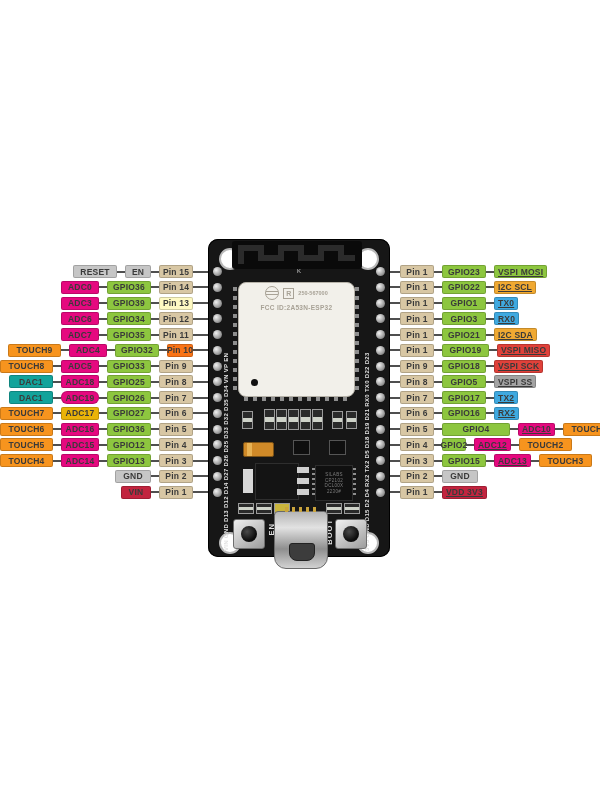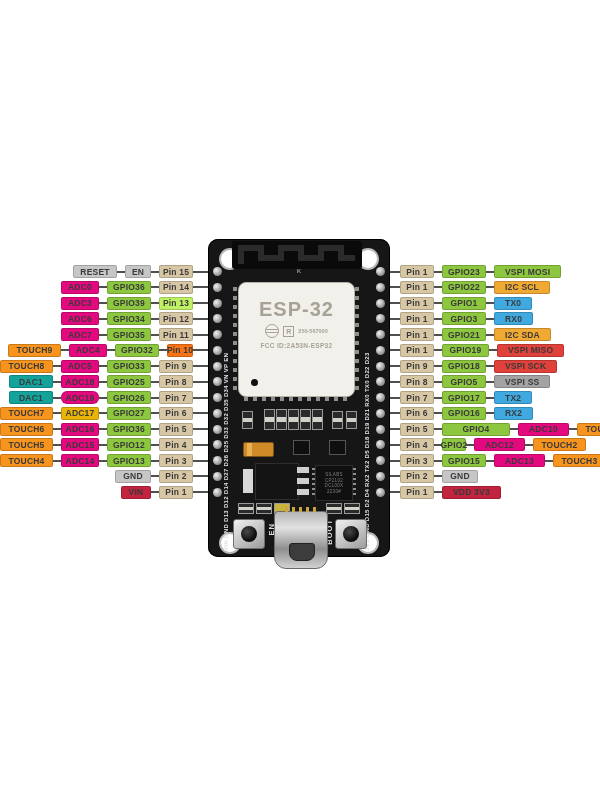--- a/index.html
+++ b/index.html
@@ -7,21 +7,21 @@
   .canvas{position:relative;width:600px;height:800px;background:#fff;overflow:hidden;}
 
   
   .prow{position:absolute;height:13px;display:flex;align-items:center;}
   .row-left{left:0;width:209px;justify-content:flex-end;}
   .row-right{left:390px;width:210px;justify-content:flex-start;}
   .badge{height:13px;display:inline-flex;align-items:center;justify-content:center;
          font-size:8.5px;font-weight:bold;color:#3a3a3a;border-radius:2px;
          border:1px solid rgba(0,0,0,.18);box-sizing:border-box;flex:none;
          letter-spacing:.2px;white-space:nowrap;}
-  .badge.func{padding:0 10px;}
+  .badge.func{padding:0 3px;text-decoration:underline;}
   .lnk{height:2px;background:#4f4f4f;flex:none;}
 
   
   .board{position:absolute;left:208px;top:239px;width:182px;height:318px;
          background:#161616;border-radius:10px;box-shadow:0 0 0 1px #000 inset;}
   .hole{position:absolute;width:18px;height:18px;border-radius:50%;background:#fff;border:2px solid #b9b9b9;}
   .antenna{position:absolute;left:24px;top:2px;width:130px;height:28px;background:#0a0a0a;
            border-radius:3px;display:flex;align-items:center;justify-content:center;}
   .ant-mark{position:absolute;left:0;right:0;top:29px;text-align:center;font-size:6px;color:#c9c9c9;}
   .pad{position:absolute;width:9px;height:9px;border-radius:50%;
@@ -93,21 +93,21 @@
         <span class="badge" style="background: rgb(141, 198, 63); width: 44px;">GPIO36</span>
         <span class="lnk" style="width: 8px; background: rgb(79, 79, 79);"></span>
         <span class="badge" style="background: rgb(216, 199, 164); width: 34px;">Pin 14</span>
         <span class="lnk" style="width: 16px; background: rgb(79, 79, 79);"></span>
       </div>
       <div class="prow row-left" style="top: 296.5px;">
         <span class="badge" style="background: rgb(229, 9, 127); width: 38px;">ADC3</span>
         <span class="lnk" style="width: 8px; background: rgb(79, 79, 79);"></span>
         <span class="badge" style="background: rgb(141, 198, 63); width: 44px;">GPIO39</span>
         <span class="lnk" style="width: 8px; background: rgb(79, 79, 79);"></span>
-        <span class="badge" style="background: #bef264; width: 34px;">Pin 13</span>
+        <span class="badge" style="background: #fef9c3; width: 34px;">Pin 13</span>
         <span class="lnk" style="width: 16px; background: rgb(79, 79, 79);"></span>
       </div>
       <div class="prow row-left" style="top: 312.25px;">
         <span class="badge" style="background: rgb(229, 9, 127); width: 38px;">ADC6</span>
         <span class="lnk" style="width: 8px; background: rgb(79, 79, 79);"></span>
         <span class="badge" style="background: rgb(141, 198, 63); width: 44px;">GPIO34</span>
         <span class="lnk" style="width: 8px; background: rgb(79, 79, 79);"></span>
         <span class="badge" style="background: rgb(216, 199, 164); width: 34px;">Pin 12</span>
         <span class="lnk" style="width: 16px; background: rgb(79, 79, 79);"></span>
       </div>
@@ -348,21 +348,20 @@
         <path d="M6 21 V5 H26 V15 H46 V5 H66 V15 H86 V5 H106 V15 H120" stroke="#2b2b2b" stroke-width="6" fill="none"></path>
       </svg>
     </div>
     <div class="ant-mark">K</div>
 
     <div class="cast" style="left:25px;top:48px;height:104px;"></div>
     <div class="cast" style="left:147px;top:48px;height:104px;"></div>
     <div class="cast-b" style="left:36px;top:158px;width:104px;"></div>
 
     <div class="module">
-      <div class="mod-title">ESP-32</div>
       <div class="mod-cert">
         <span class="circ-ic"></span>
         <span class="rbox">R</span>
         <span class="cert-num">250-567000</span>
       </div>
       <div class="mod-fcc">FCC ID:2A53N-ESP32</div>
       <div class="mod-dot"></div>
     </div>
 
     <div class="silk" style="left:15px;top:30px;height:282px;">VIN GND D13 D12 D14 D27 D26 D25 D33 D32 D35 D34 VN VP EN</div>

